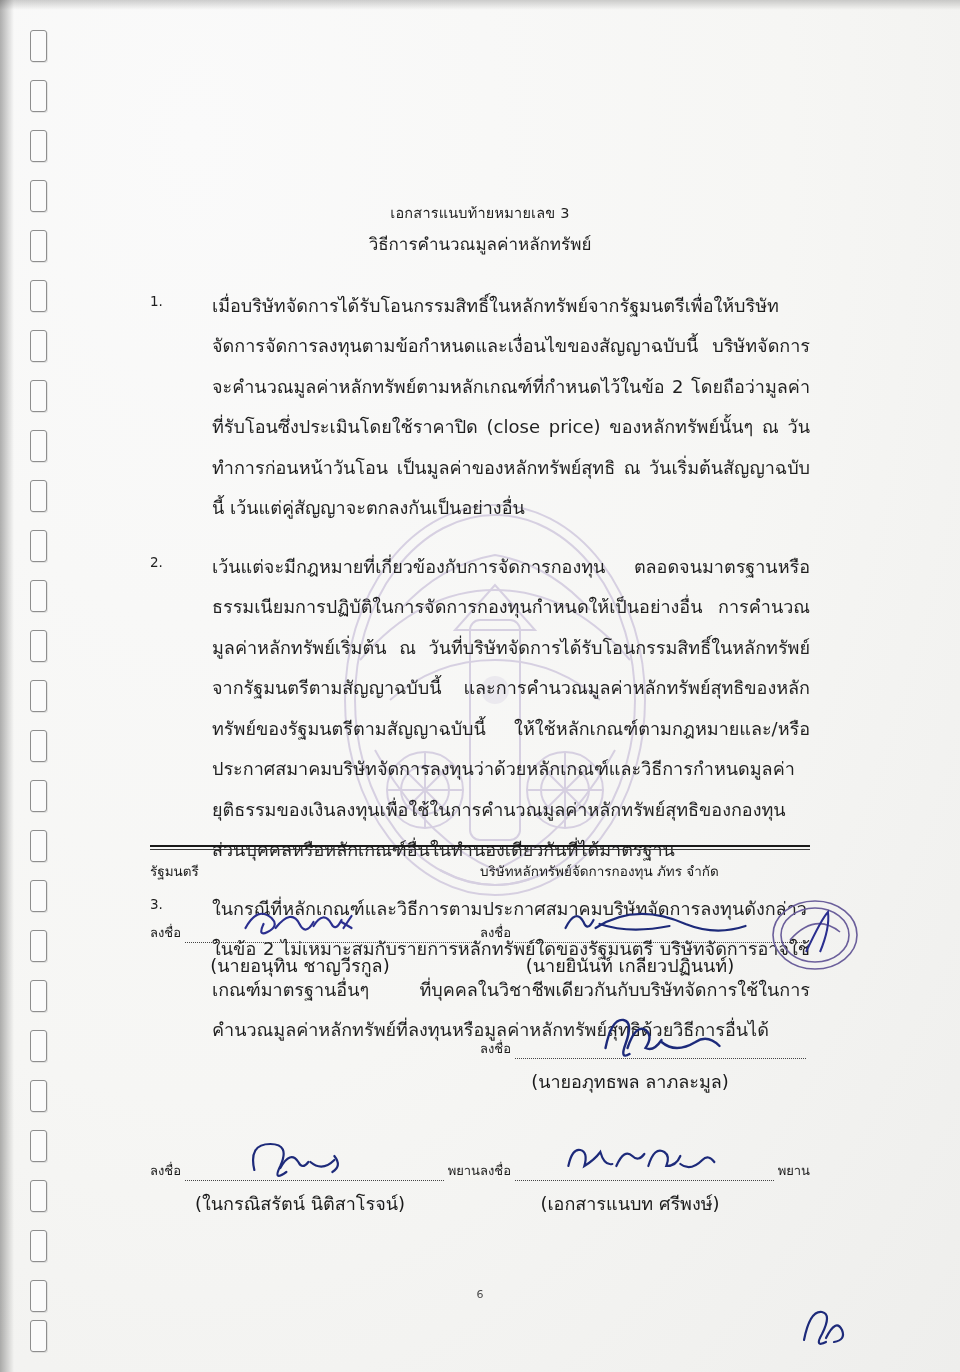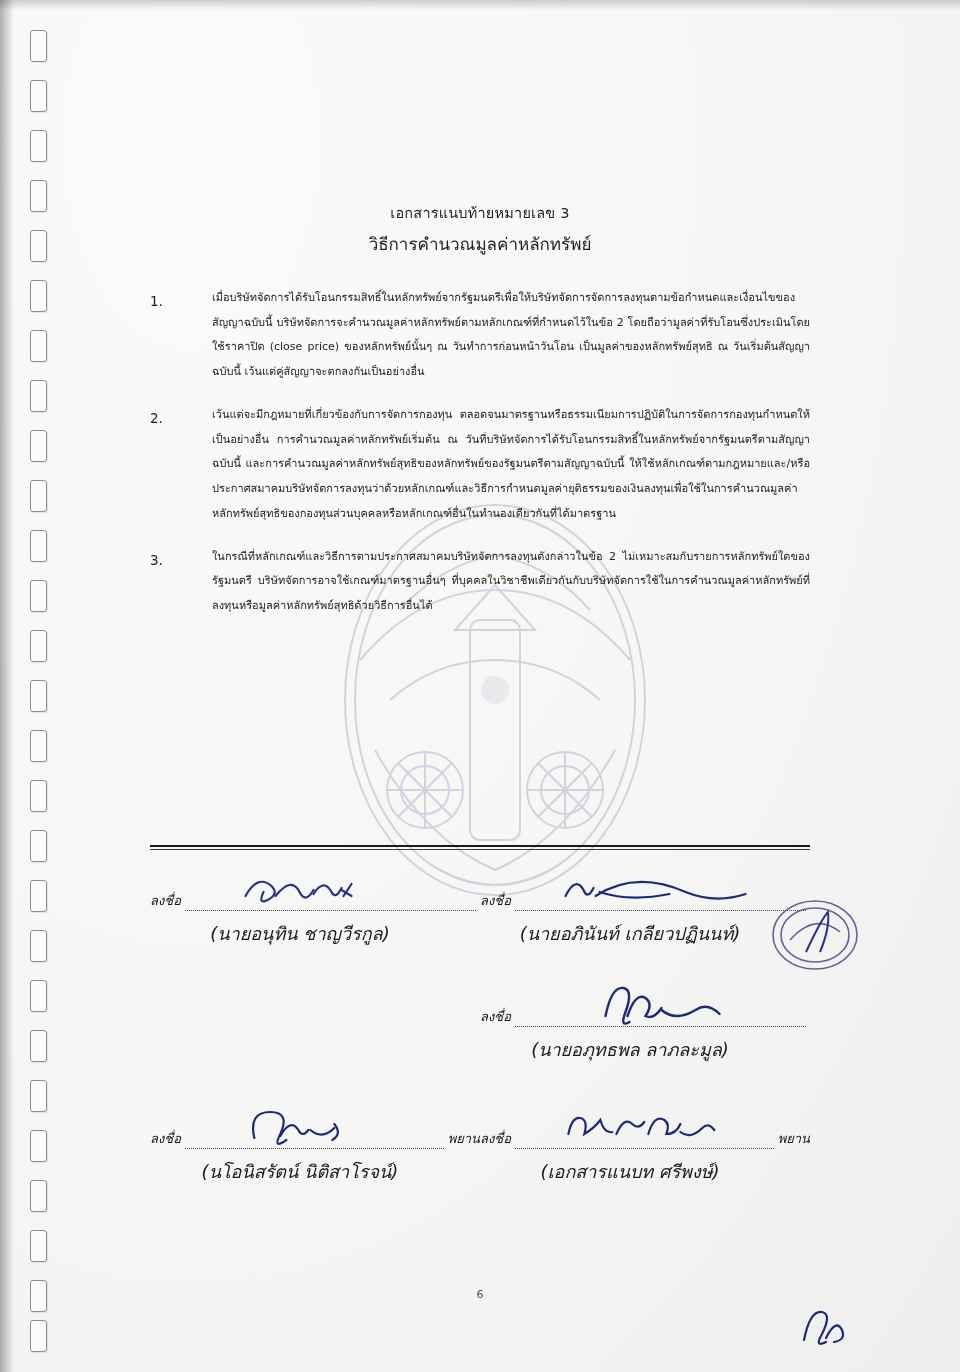--- a/index.html
+++ b/index.html
@@ -100,21 +100,21 @@
   }
   .clause-num {
     width: 62px;
     flex: 0 0 62px;
     font-size: 13.5px;
     line-height: 2.25;
     color: #1f1f1f;
   }
   .clause-text {
     flex: 1 1 auto;
-    font-size: 11px;
+    font-size: 18px;
     line-height: 2.25;
     text-align: justify;
     color: #1f1f1f;
   }
 
   
   .sig-section {
     position: absolute;
     left: 150px;
     top: 845px;
@@ -136,21 +136,20 @@
   .party {
     font-size: 13.5px;
     color: #1a1a1a;
   }
   .party.left { width: 330px; }
   .party.right { width: 330px; }
 
   .signline-row {
     display: flex;
     margin-top: 40px;
-    font-style: italic;
   }
   .signblock {
     width: 330px;
     position: relative;
   }
   .signline {
     display: flex;
     align-items: flex-end;
     font-size: 13px;
     color: #1a1a1a;
@@ -289,20 +288,24 @@
         <div class="clause-num">3.</div>
         <div class="clause-text">ในกรณีที่หลักเกณฑ์และวิธีการตามประกาศสมาคมบริษัทจัดการลงทุนดังกล่าวในข้อ 2 ไม่เหมาะสมกับรายการหลักทรัพย์ใดของรัฐมนตรี บริษัทจัดการอาจใช้เกณฑ์มาตรฐานอื่นๆ ที่บุคคลในวิชาชีพเดียวกันกับบริษัทจัดการใช้ในการคำนวณมูลค่าหลักทรัพย์ที่ลงทุนหรือมูลค่าหลักทรัพย์สุทธิด้วยวิธีการอื่นได้</div>
       </div>
     </div>
   </div>
 
   <div class="sig-section">
     <div class="sig-rule"></div>
     <div class="sig-rule thin"></div>
 
+    <div class="party-row">
+      <div class="party left">รัฐมนตรี</div>
+      <div class="party right">บริษัทหลักทรัพย์จัดการกองทุน ภัทร จำกัด</div>
+    </div>
 
     <div class="signline-row">
       <div class="signblock">
         <div class="signline">
           <span class="lbl">ลงชื่อ</span>
           <span class="dots">
             <svg class="scribble" viewBox="0 0 250 46">
               <g fill="none" stroke="#2b2f8f" stroke-width="2.2" stroke-linecap="round">
                 <path d="M40 30 q12 -22 26 -10 q8 8 -4 14 q-10 5 -4 -8"></path>
                 <path d="M70 30 q16 -20 24 -4 q6 12 14 -2"></path>
@@ -320,21 +323,21 @@
           <span class="dots">
             <svg class="scribble" viewBox="0 0 250 46">
               <g fill="none" stroke="#1d2a7a" stroke-width="2.2" stroke-linecap="round">
                 <path d="M30 30 q10 -20 18 -6 q4 10 10 -2"></path>
                 <path d="M60 30 q40 -26 90 -4 q30 12 60 2"></path>
                 <path d="M64 26 q30 10 70 2"></path>
               </g>
             </svg>
           </span>
         </div>
-        <div class="sig-name">(นายอภินันท์ เกลียวปฏินนท์)</div>
+        <div class="sig-name">(นายยินันท์ เกลียวปฏินนท์)</div>
       </div>
     </div>
 
     <div class="signline-row" style="margin-top:58px">
       <div class="signblock"></div>
       <div class="signblock">
         <div class="signline">
           <span class="lbl">ลงชื่อ</span>
           <span class="dots">
             <svg class="scribble" viewBox="0 0 250 46">
@@ -359,21 +362,21 @@
               <g fill="none" stroke="#1d2a7a" stroke-width="2.2" stroke-linecap="round">
                 <path d="M40 34 q-6 -26 16 -26 q20 0 10 22 q-8 16 6 6"></path>
                 <path d="M66 32 q10 -18 18 -6 q4 8 10 0"></path>
                 <path d="M96 26 q12 10 24 -2"></path>
                 <path d="M120 20 q8 10 -2 16"></path>
               </g>
             </svg>
           </span>
           <span class="witness-word">พยาน</span>
         </div>
-        <div class="sig-name">(นโอนิสรัตน์ นิติสาโรจน์)</div>
+        <div class="sig-name">(ในกรณิสรัตน์ นิติสาโรจน์)</div>
       </div>
       <div class="signblock">
         <div class="signline">
           <span class="lbl">ลงชื่อ</span>
           <span class="dots">
             <svg class="scribble" viewBox="0 0 200 46">
               <g fill="none" stroke="#1d2a7a" stroke-width="2.2" stroke-linecap="round">
                 <path d="M24 30 q4 -18 12 -16 q8 2 4 16 q10 -6 16 -14 q4 14 12 12"></path>
                 <path d="M72 30 q8 -18 16 -10 q6 6 12 -2"></path>
                 <path d="M104 30 q6 -20 16 -14 q6 4 2 14 q10 0 14 -10"></path>

